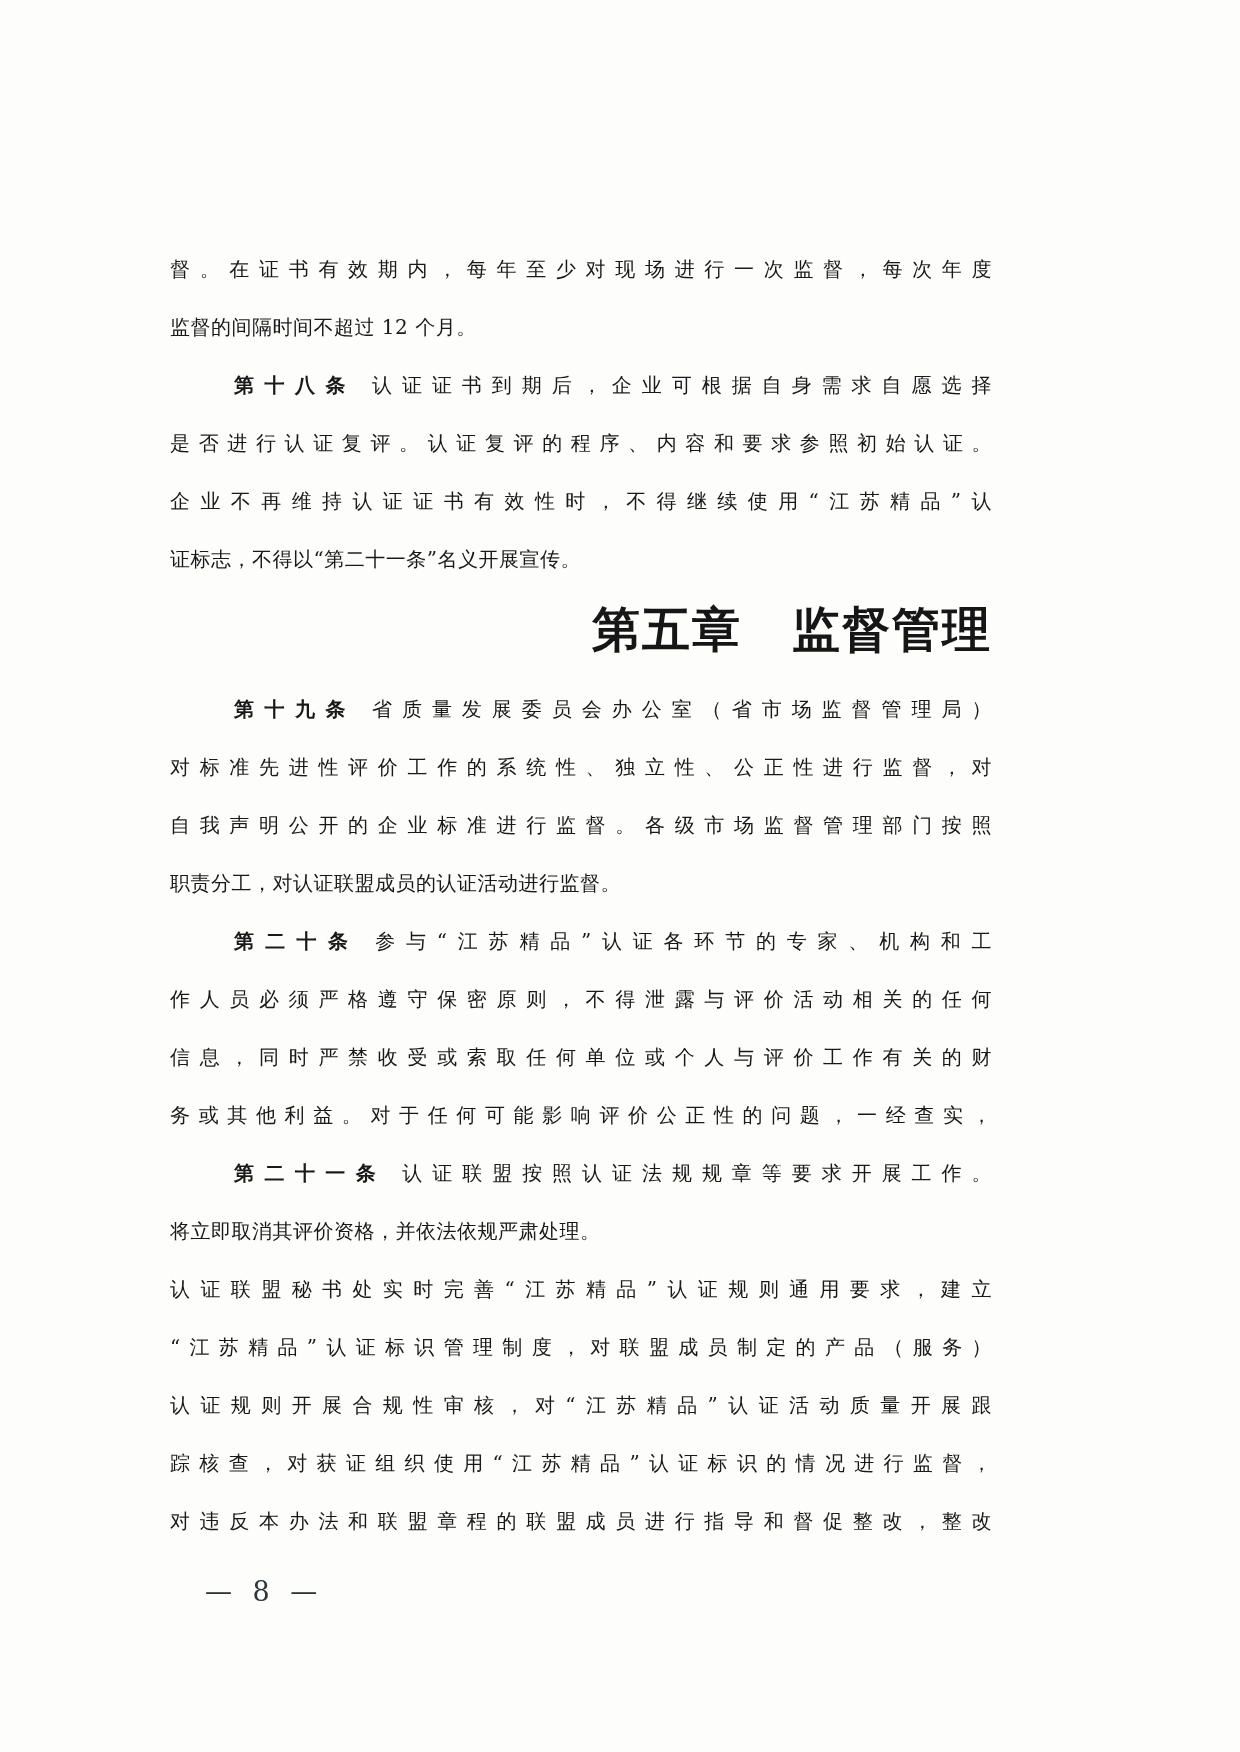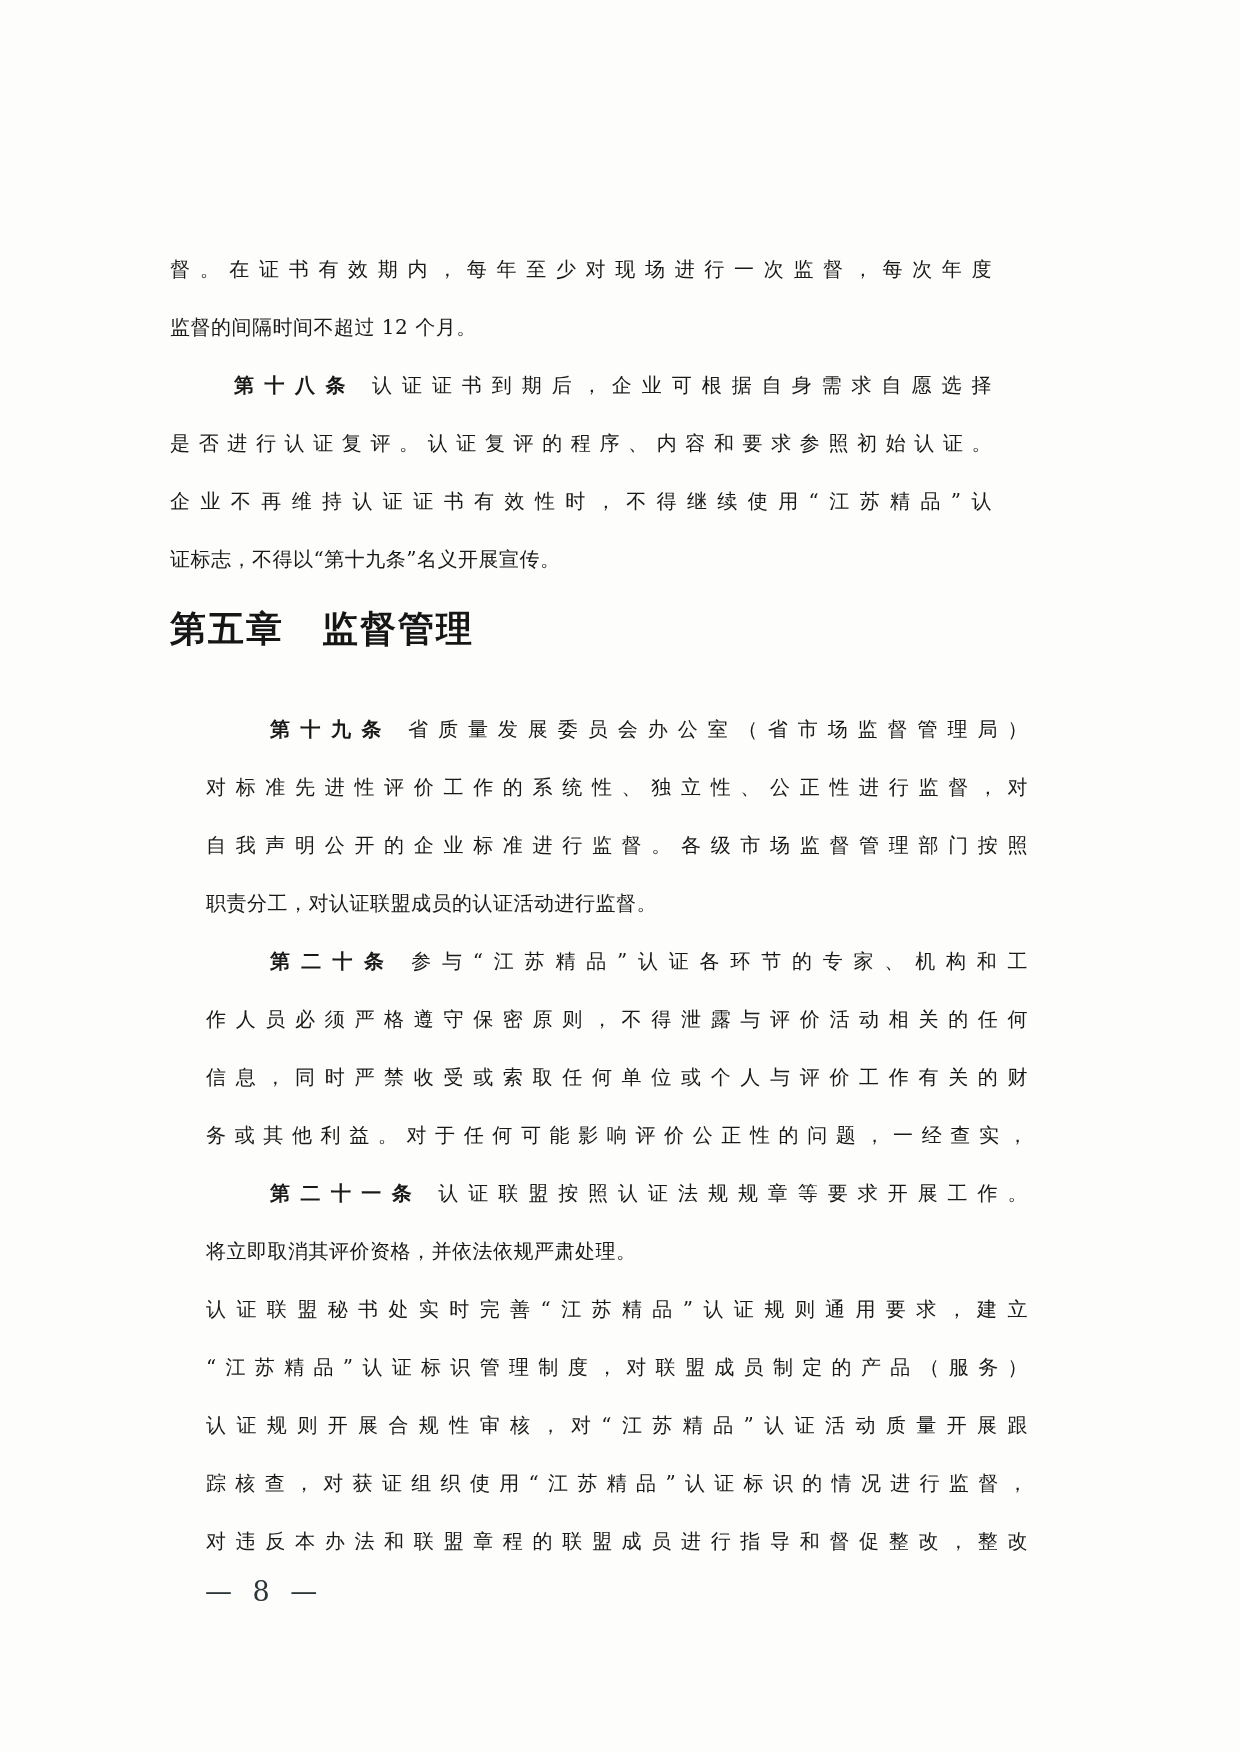--- a/index.html
+++ b/index.html
@@ -15,21 +15,21 @@
     overflow: hidden;
     font-family: "DejaVu Serif", "Liberation Serif", serif;
     color: #191919;
   }
   .text-block {
     position: absolute;
     left: 170px;
     width: 822px;
   }
   .block-a { top: 240px; }
-  .block-b { top: 700px; margin-left: 36px; }
+  .block-b { top: 680px; }
   .line {
     height: 58px;
     line-height: 58px;
     font-size: 20px;
     overflow: hidden;
     box-sizing: border-box;
     text-align: left;
     letter-spacing: 0.5px;
   }
   .line.justify {
@@ -48,22 +48,22 @@
   .line-text.after-num {
     margin-left: 0.8em;
   }
   .chapter-heading {
     position: absolute;
     left: 170px;
     top: 600px;
     width: 822px;
     height: 58px;
     line-height: 58px;
-    text-align: left;
-    font-size: 36px;
+    text-align: right;
+    font-size: 48px;
     font-weight: 700;
     font-family: "DejaVu Sans", "Liberation Sans", sans-serif;
     letter-spacing: 2px;
     color: #161616;
   }
   .page-number {
     position: absolute;
     left: 205px;
     top: 1572px;
     font-size: 27px;
@@ -76,21 +76,21 @@
 <body>
 
 <div class="page">
 
   <div class="text-block block-a">
       <div class="line justify"><span class="line-text">督。在证书有效期内，每年至少对现场进行一次监督，每次年度</span></div>
       <div class="line"><span class="line-text">监督的间隔时间不超过 12 个月。</span></div>
       <div class="line indent justify"><span class="article-num">第十八条</span><span class="line-text after-num">认证证书到期后，企业可根据自身需求自愿选择</span></div>
       <div class="line justify"><span class="line-text">是否进行认证复评。认证复评的程序、内容和要求参照初始认证。</span></div>
       <div class="line justify"><span class="line-text">企业不再维持认证证书有效性时，不得继续使用“江苏精品”认</span></div>
-      <div class="line"><span class="line-text">证标志，不得以“第十九条”名义开展宣传。</span></div>
+      <div class="line"><span class="line-text">证标志，不得以“第二十一条”名义开展宣传。</span></div>
     </div>
 
   <div class="chapter-heading">第五章　监督管理</div>
 
   <div class="text-block block-b">
       <div class="line indent justify"><span class="article-num">第十九条</span><span class="line-text after-num">省质量发展委员会办公室（省市场监督管理局）</span></div>
       <div class="line justify"><span class="line-text">对标准先进性评价工作的系统性、独立性、公正性进行监督，对</span></div>
       <div class="line justify"><span class="line-text">自我声明公开的企业标准进行监督。各级市场监督管理部门按照</span></div>
       <div class="line"><span class="line-text">职责分工，对认证联盟成员的认证活动进行监督。</span></div>
       <div class="line indent justify"><span class="article-num">第二十条</span><span class="line-text after-num">参与“江苏精品”认证各环节的专家、机构和工</span></div>

